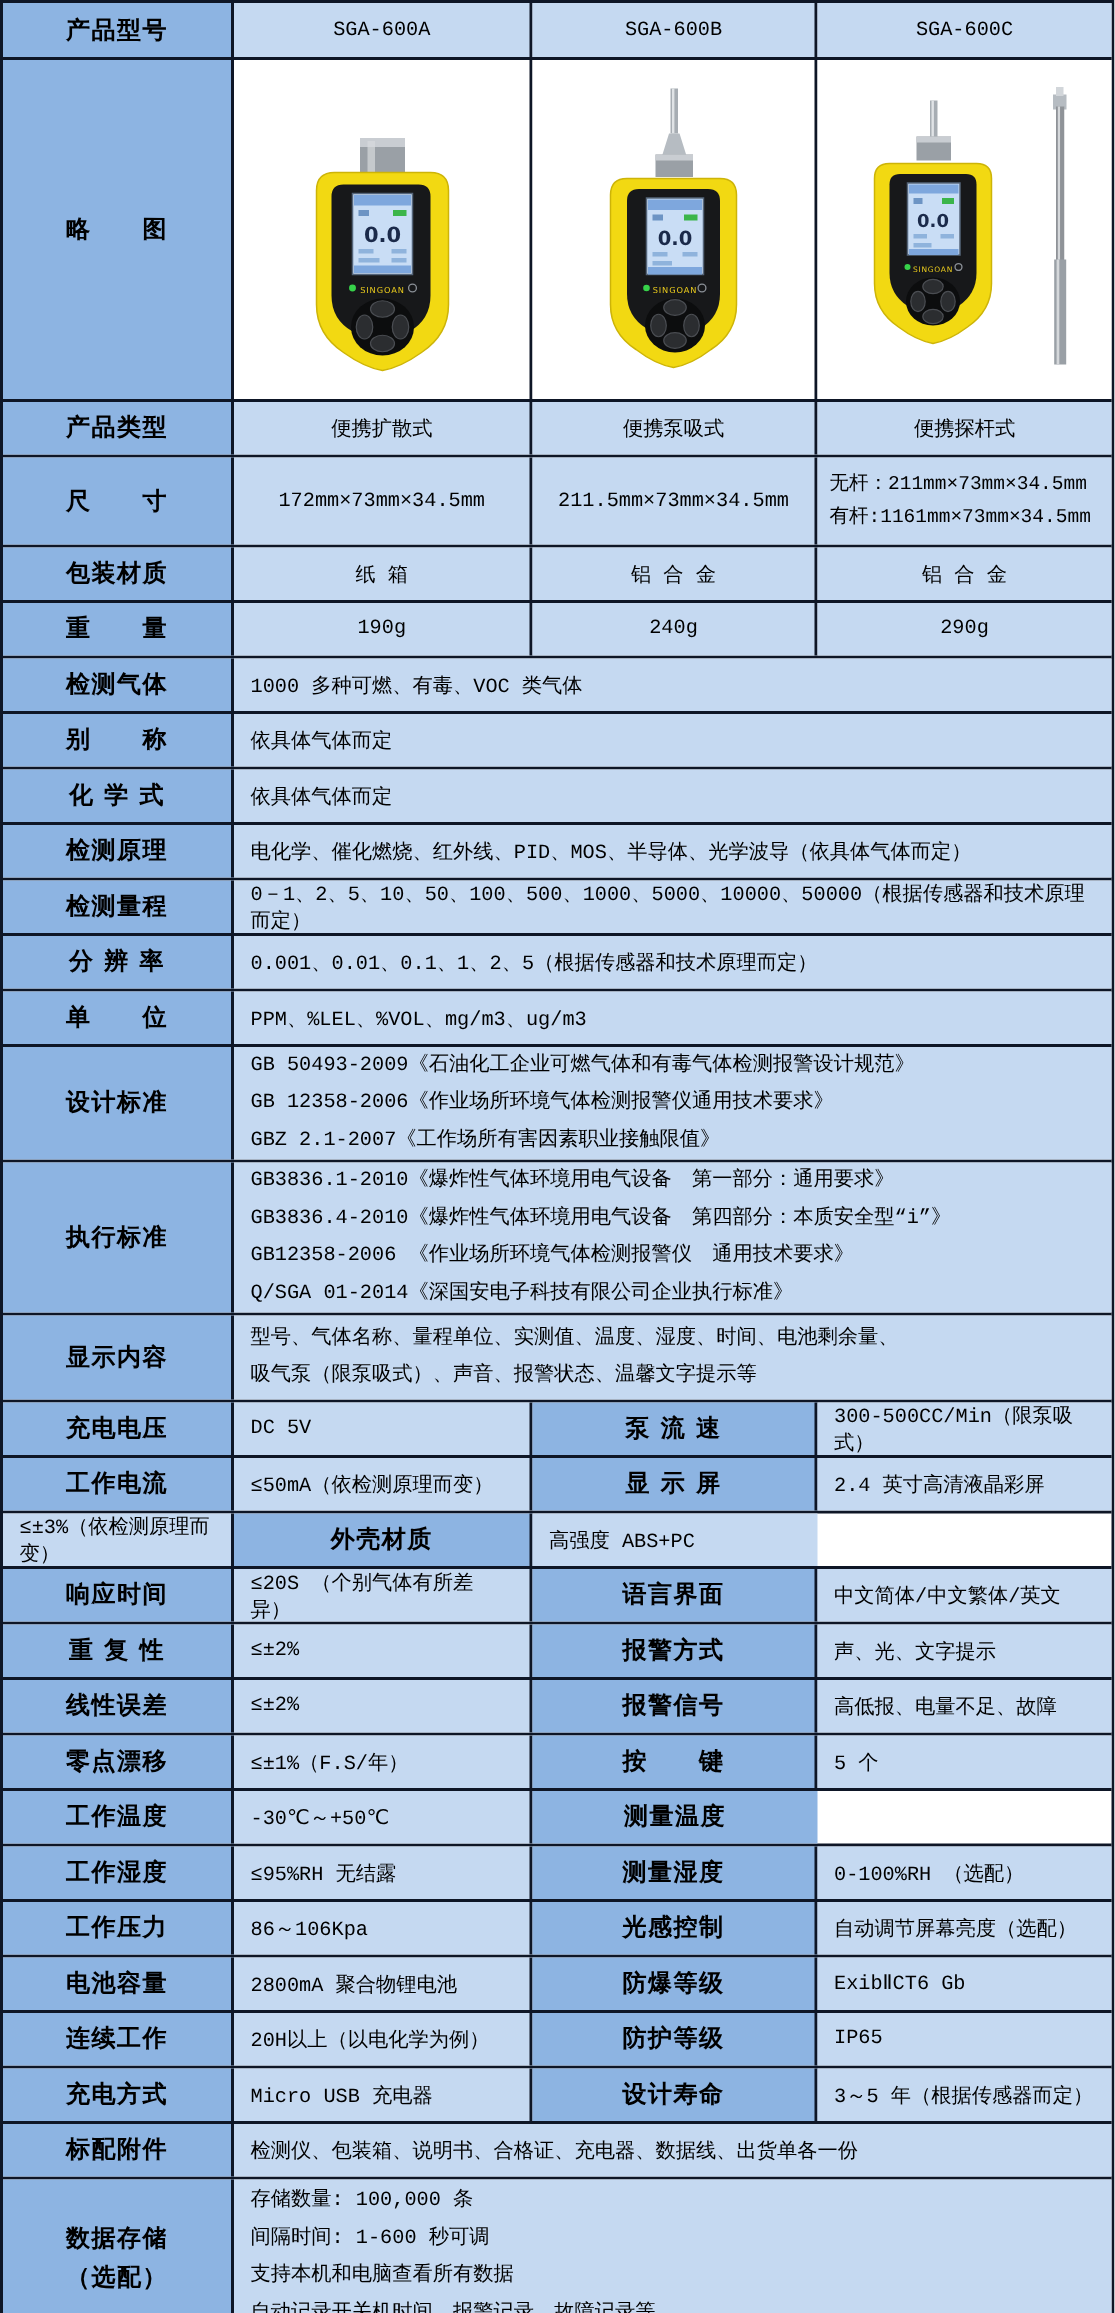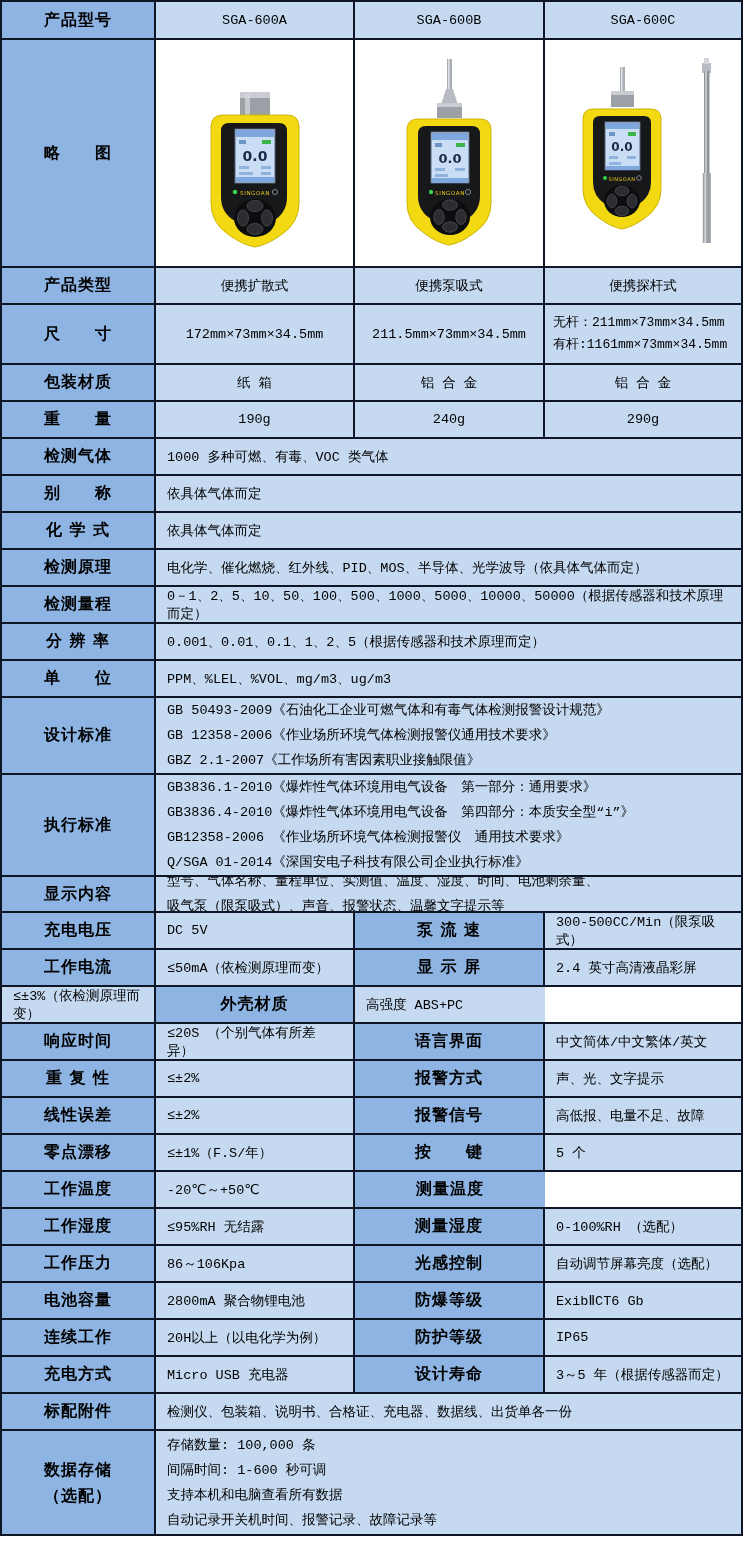--- a/index.html
+++ b/index.html
@@ -30,21 +30,21 @@
   .img{background:#ffffff;justify-content:center;align-items:center;padding:0;}
   .multi{flex-direction:column;align-items:flex-start;justify-content:center;padding:4px 11px;}
   .multi .line{line-height:25px;white-space:nowrap;}
   .lblmulti{flex-direction:column;line-height:26px;}
   .h38{height:38px;}
   .h199{height:228px;}
   .h37{height:37px;}
   .h50{height:60px;}
   .h77{height:77px;}
   .h102{height:102px;}
-  .h47{height:36px;}
+  .h47{height:58px;}
   .h103{height:103px;}
   .dim2{flex-direction:column;align-items:flex-start;justify-content:center;padding:6px 8px;}
   .dim2 .line{line-height:22px;white-space:nowrap;font-size:13px;}
 </style>
 </head>
 <body>
 
 <div class="spec-table">
 
   <div class="row cols3 h38">
@@ -273,21 +273,21 @@
     <div class="cell value left">高低报、电量不足、故障</div>
   </div>
   <div class="row cols4 h37">
     <div class="cell label">零点漂移</div>
     <div class="cell value left">≤±1%（F.S/年）</div>
     <div class="cell label">按　　键</div>
     <div class="cell value left">5 个</div>
   </div>
   <div class="row cols4 h37">
     <div class="cell label">工作温度</div>
-    <div class="cell value left">-20℃～+50℃</div>
+    <div class="cell value left">-30℃～+50℃</div>
     <div class="cell label">测量温度</div>
   </div>
   <div class="row cols4 h37">
     <div class="cell label">工作湿度</div>
     <div class="cell value left">≤95%RH 无结露</div>
     <div class="cell label">测量湿度</div>
     <div class="cell value left">0-100%RH （选配）</div>
   </div>
   <div class="row cols4 h37">
     <div class="cell label">工作压力</div>

